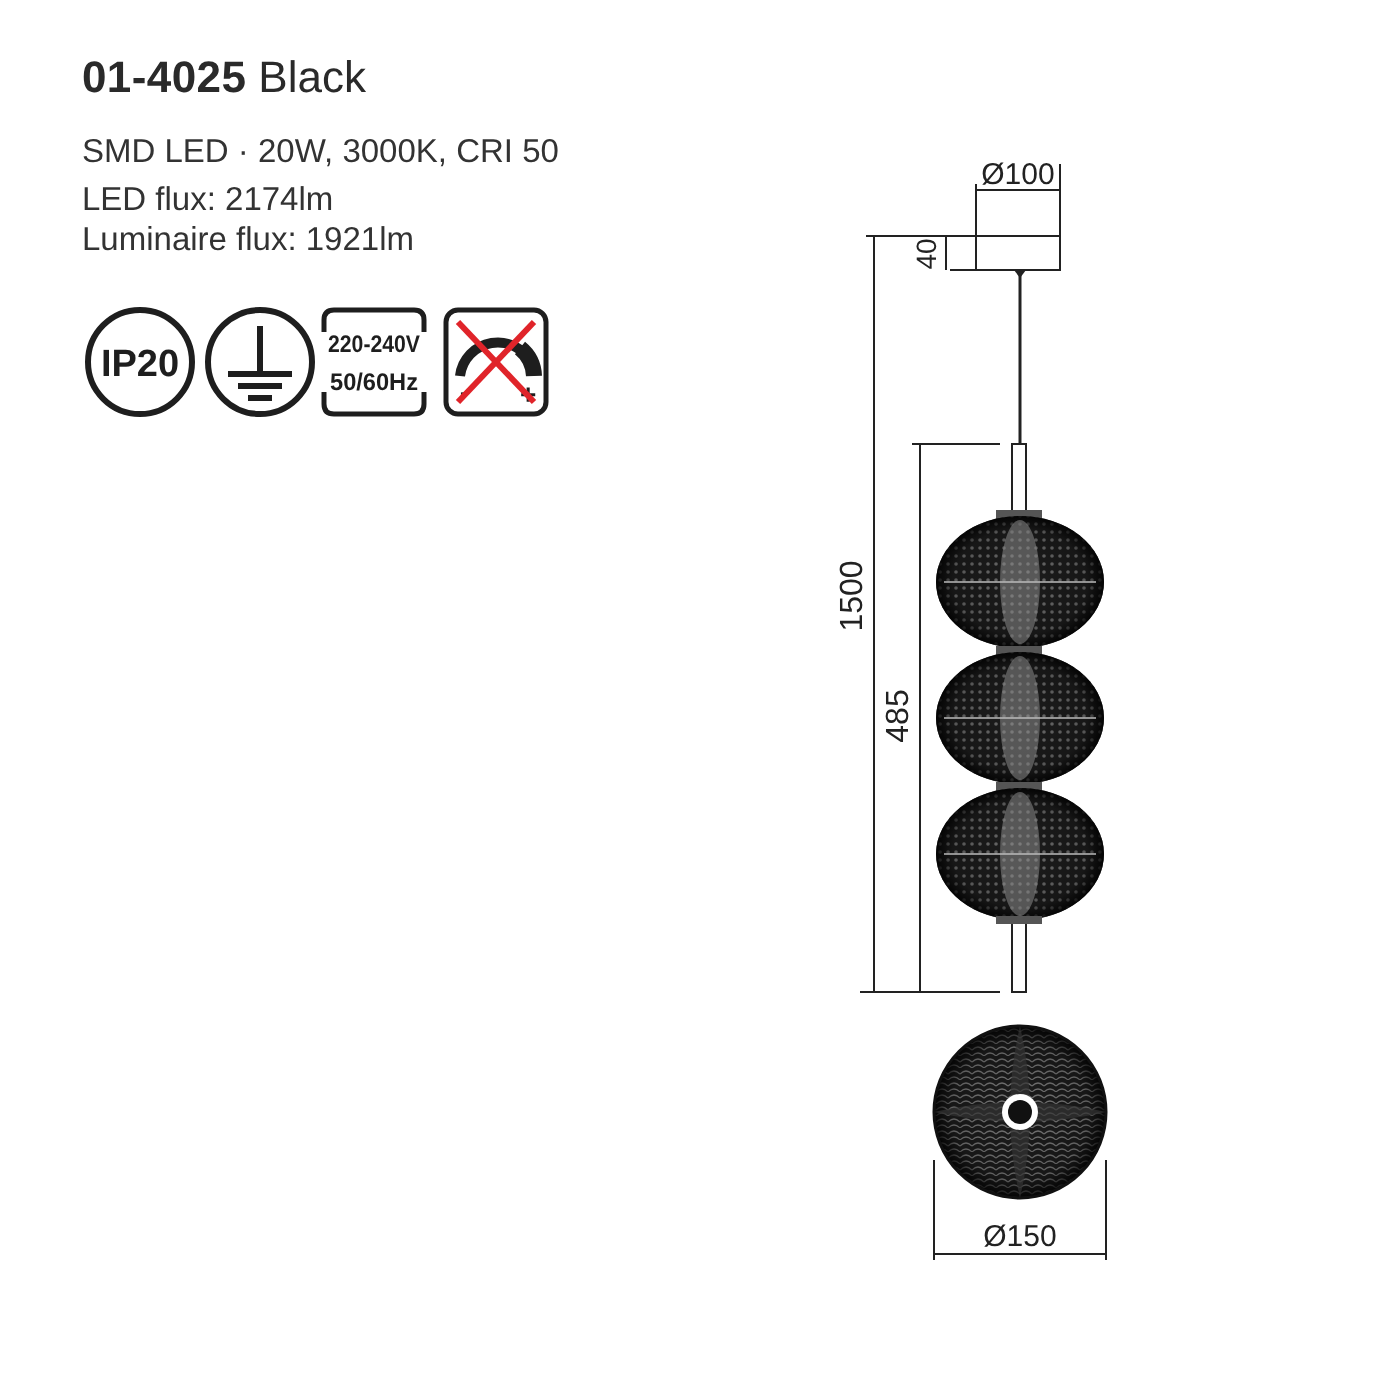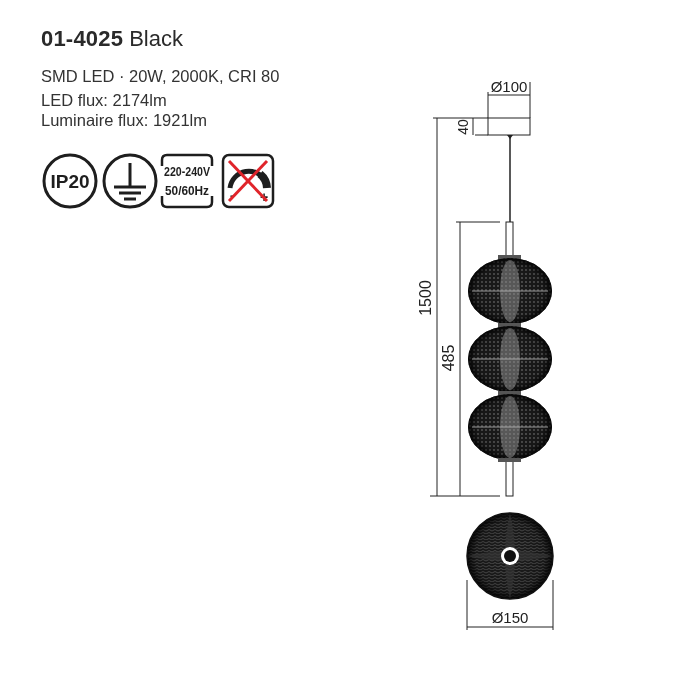--- a/index.html
+++ b/index.html
@@ -13,21 +13,21 @@
   .drawing { position:absolute; left:0; top:0; width:700px; height:700px; }
   .dimtext { font-family:"Liberation Sans", sans-serif; fill:#222; }
 </style>
 </head>
 <body>
 
 <div class="title">
   <span class="code">01-4025</span><span class="color">Black</span>
 </div>
 
-<div class="spec" style="top:66px;">SMD LED · 20W, 2000K, CRI 80</div>
+<div class="spec" style="top:66px;">SMD LED · 20W, 3000K, CRI 50</div>
 <div class="spec" style="top:90px;">LED flux: 2174lm</div>
 <div class="spec" style="top:110px;">Luminaire flux: 1921lm</div>
 
 <div class="icons">
 
   <svg style="left:0;" width="58" height="58" viewBox="0 0 58 58">
     <circle cx="29" cy="29" r="26" fill="none" stroke="#1e1e1e" stroke-width="3"></circle>
     <text x="29" y="36" text-anchor="middle" font-family="Liberation Sans, sans-serif" font-weight="bold" font-size="19" fill="#1e1e1e">IP20</text>
   </svg>
 

